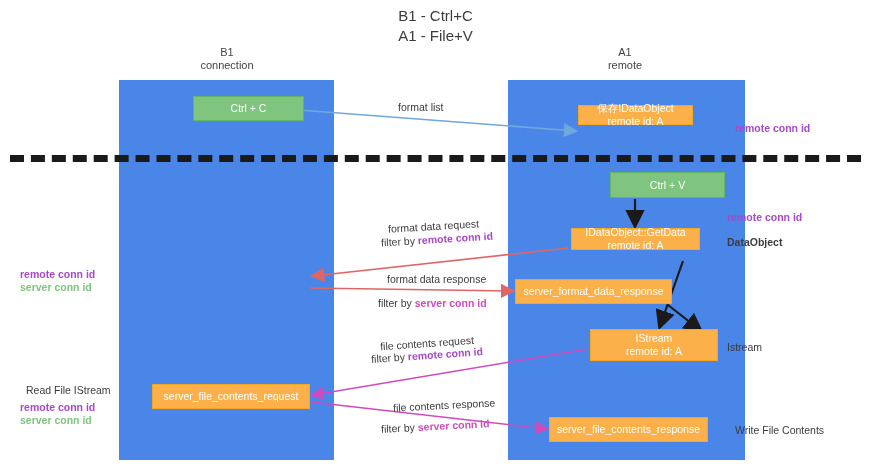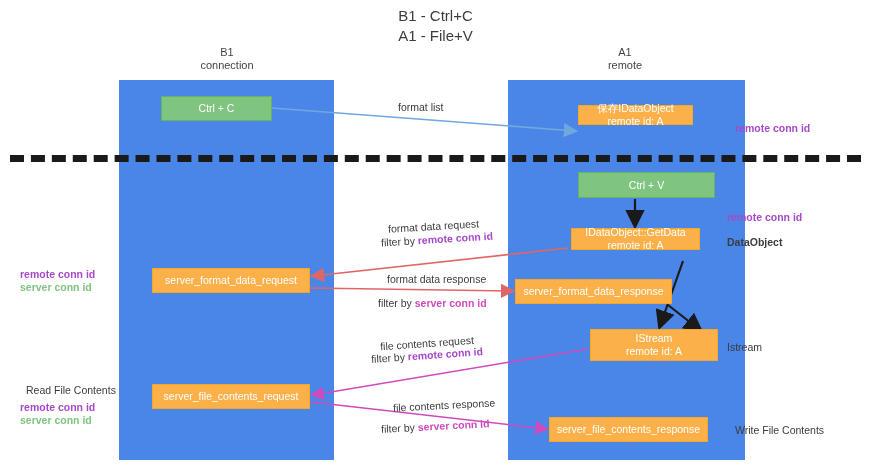--- a/index.html
+++ b/index.html
@@ -34,28 +34,28 @@
   #title span{display:block;}
 
   
   .box{
     position:absolute;box-sizing:border-box;
     display:flex;flex-direction:column;
     align-items:center;justify-content:center;
     color:#ffffff;font-size:10.5px;line-height:13px;
     text-align:center;padding:2px 4px;
   }
-  .box.green{background:#7fc47f;border:1px solid #63b463;}
+  .box.green{background:#7fc47f;border:1px solid #63b463;margin-left:32px;}
   .box.orange{background:#f9b champion;}
   .box.orange{background:#fbb04a;border:1px solid #f5a623;}
   .box .l2{display:block;}
 
   #box-ctrlc{left:161px;top:96px;width:111px;height:25px;}
   #box-save-ido{left:578px;top:105px;width:115px;height:20px;}
-  #box-ctrlv{left:578px;top:172px;width:137px;height:26px;}
+  #box-ctrlv{left:578px;top:172px;width:115px;height:26px;}
   #box-getdata{left:571px;top:228px;width:129px;height:22px;}
   #box-sfdreq{left:152px;top:268px;width:158px;height:25px;}
   #box-sfdresp{left:515px;top:279px;width:157px;height:25px;}
   #box-istream{left:590px;top:329px;width:128px;height:32px;}
   #box-sfcreq{left:152px;top:384px;width:158px;height:25px;}
   #box-sfcresp{left:549px;top:417px;width:159px;height:25px;}
 
   
   .side{position:absolute;font-size:10.5px;line-height:13px;}
   .side.bold{font-weight:bold;}
@@ -171,23 +171,20 @@
 
   <div id="box-ctrlv" class="box green">
     <span>Ctrl + V</span>
   </div>
 
   <div id="box-getdata" class="box orange">
     <span>IDataObject::GetData</span>
     <span class="l2">remote id: A</span>
   </div>
 
-  <div id="box-sfdreq" class="box orange">
-    <span>server_format_data_request</span>
-  </div>
 
   <div id="box-sfdresp" class="box orange">
     <span>server_format_data_response</span>
   </div>
 
   <div id="box-istream" class="box orange">
     <span>IStream</span>
     <span class="l2">remote id: A</span>
   </div>
 
@@ -246,21 +243,21 @@
   <div id="sa-write" class="side">
     <span>Write File Contents</span>
   </div>
 
   <div id="sa-left-ids" class="side">
     <span class="idline purple">remote conn id</span>
     <span class="idline green-t">server conn id</span>
   </div>
 
   <div id="sa-read" class="side">
-    <span>Read File Contents</span>
+    <span>Read File IStream</span>
   </div>
 
   <div id="sa-left-ids2" class="side">
     <span class="idline purple">remote conn id</span>
     <span class="idline green-t">server conn id</span>
   </div>
 
 </div>
 
 </body></html>

